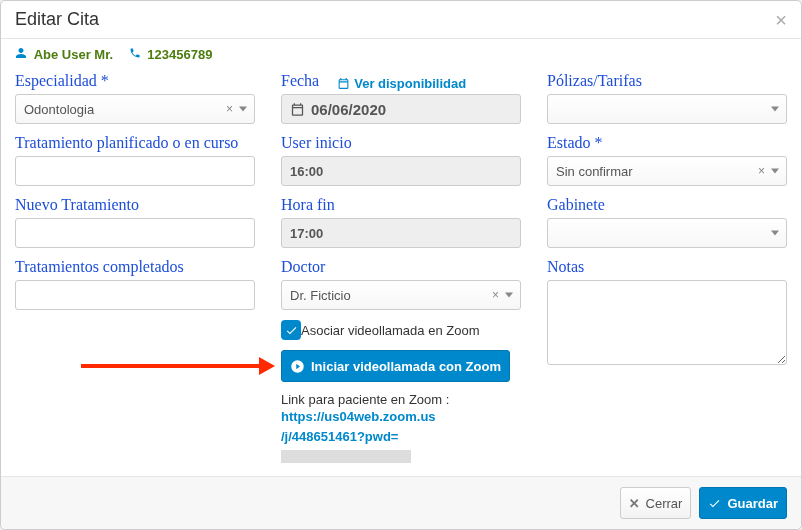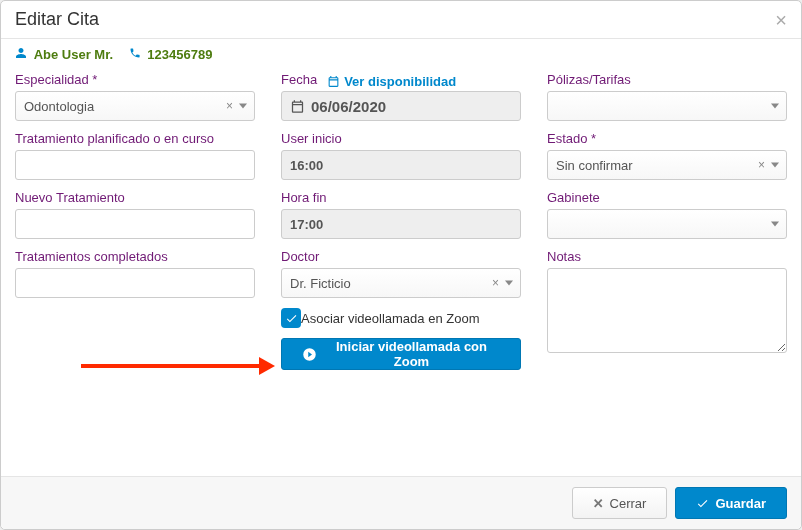--- a/index.html
+++ b/index.html
@@ -13,22 +13,22 @@
     display: flex; align-items: center; justify-content: space-between;
   }
   .modal-header h3 { font-size: 18px; font-weight: 500; color: #333; }
   .close-x { color: #aaa; font-size: 20px; cursor: pointer; line-height: 1; }
   .patient-bar { padding: 8px 14px 4px; }
   .patient-bar a { color: #4d7c0f; text-decoration: none; font-weight: 600; font-size: 13px; margin-right: 12px; }
   .patient-bar a .icon { margin-right: 3px; }
   .body { padding: 6px 14px 10px; display: flex; gap: 26px; flex: 1; overflow: auto; }
   .col { flex: 1; min-width: 0; }
   .form-group { margin-bottom: 10px; }
-  .form-group label { display: block; font-size: 13px; color: #701a75; margin-bottom: 4px; }
-  .label-row { display: flex; align-items: center; gap: 10px; }
+  .form-group label { display: block; font-size: 16px; color: #1d4ed8; margin-bottom: 4px; font-family: Liberation Serif, serif; }
+  .label-row { display: flex; align-items: center; gap: 18px; }
   .avail-link { color: #0088cc; font-weight: 600; font-size: 13px; cursor: pointer; display: inline-flex; align-items: center; gap: 4px; }
   .ctrl {
     width: 100%; height: 30px; border: 1px solid #ccc; border-radius: 3px;
     background: #fff; padding: 0 8px; font-size: 13px; color: #555;
     display: flex; align-items: center; position: relative;
   }
   .ctrl.readonly { background: #eeeeee; color: #555; font-weight: 600; }
   .ctrl.readonly.date { font-size: 15px; }
   .select-wrap { position: relative; }
   .select-btn {
@@ -41,21 +41,21 @@
     width:0; height:0; border-left:4px solid transparent; border-right:4px solid transparent; border-top:5px solid #888;
   }
   .select-btn .clear { position:absolute; right:22px; top:50%; transform:translateY(-50%); color:#888; font-size:12px; }
   input.text { width:100%; height:30px; border:1px solid #ccc; border-radius:3px; padding:0 8px; font-size:13px; }
   textarea.notes { width:100%; height:85px; border:1px solid #ccc; border-radius:3px; padding:6px 8px; font-size:13px; resize: both; }
   .checkbox-row { display:flex; align-items:center; margin: 8px 0 10px; }
   .cb {
     width:20px; height:20px; border-radius:4px; background:#0088cc; display:flex; align-items:center; justify-content:center; color:#fff; font-size:13px; cursor:pointer;
   }
   .btn {
-    display:inline-flex; align-items:center; gap:6px; height:32px; padding:0 20px;
+    display:inline-flex; align-items:center; gap:6px; height:32px; padding:0 8px;
     border-radius:3px; font-size:13px; font-weight:600; cursor:pointer; border:1px solid transparent;
   }
   .btn-primary { background:#0088cc; color:#fff; border-color:#0077b3; }
   .btn-default { background:linear-gradient(#fff,#f3f3f3); color:#555; border-color:#ccc; font-weight:500; }
   .btn-default .icon { color:#777; }
   .zoom-link { margin-top:10px; font-size:13px; }
   .zoom-link .lbl { color:#333; }
   .zoom-link a { color:#0088cc; font-weight:600; word-break:break-all; text-decoration:none; display:block; line-height:1.5; }
   .zoom-link .redact { display:inline-block; width:130px; height:13px; background:#ddd; vertical-align:middle; }
   .footer {
@@ -181,20 +181,27 @@
         <span>Asociar videollamada en Zoom</span>
       </div>
       <button class="btn btn-primary">
         <span>
           <svg width="15" height="15" viewBox="0 0 24 24" fill="#fff">
               <path d="M12 2a10 10 0 1 0 0 20 10 10 0 0 0 0-20zm-2 14.5v-9l6 4.5-6 4.5z"></path>
             </svg>
         </span>
         <span>Iniciar videollamada con Zoom</span>
       </button>
+      <div class="zoom-link">
+        <span class="lbl">Link para paciente en Zoom :</span>
+        <a href="#">
+          <span>https://us04web.zoom.us</span><br>
+          <span>/j/448651461?pwd=</span><span class="redact"></span>
+        </a>
+      </div>
     </div>
 
     <div class="col">
       <div class="form-group">
         <label>Pólizas/Tarifas</label>
         <div class="select-wrap">
           <div class="select-btn">
             <span class="caret"></span>
           </div>
         </div>

